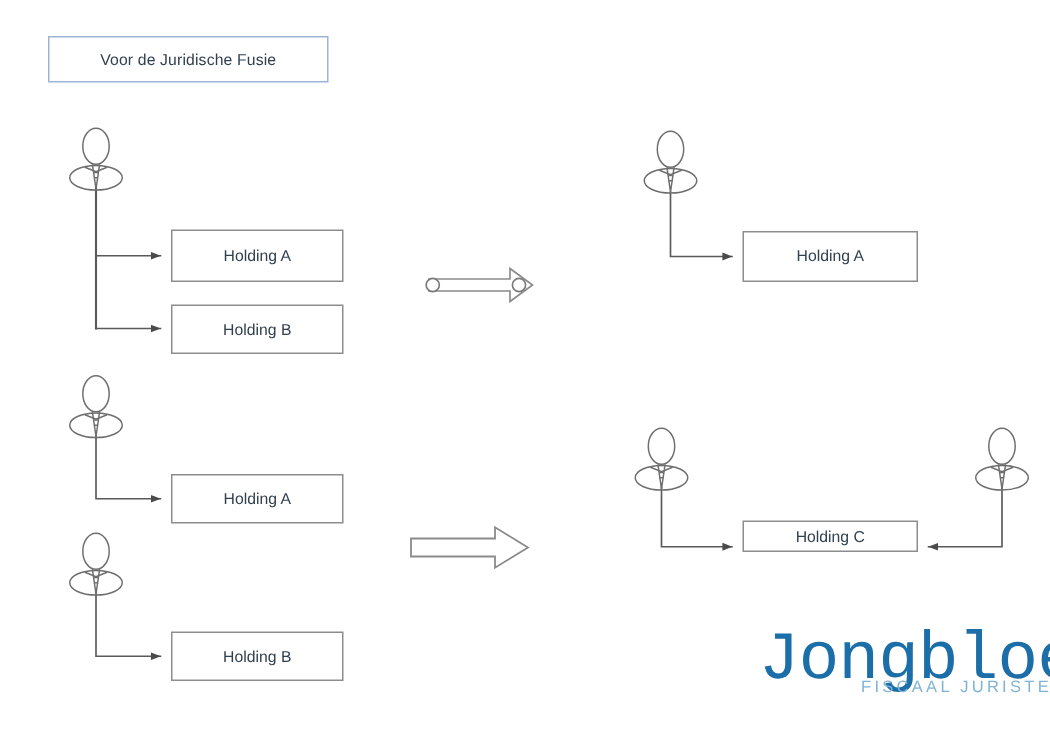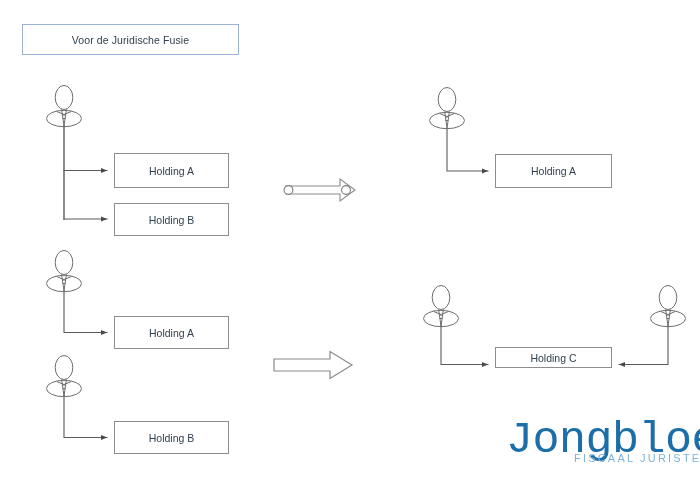--- a/index.html
+++ b/index.html
@@ -25,21 +25,21 @@
     box-sizing: border-box;
     border: 1px solid #9db3d8;
     background: #ffffff;
     display: flex;
     align-items: center;
     justify-content: center;
     font-size: 10.5px;
     color: #31404f;
     letter-spacing: 0.1px;
   }
-  #header-left  { left: 22px;  top: 24px; width: 217px; height: 31px; text-align: center; }
+  #header-left  { left: 32px;  top: 24px; width: 187px; height: 31px; text-align: center; }
   #header-right { left: 427px; top: 24px; width: 213px; height: 31px; }
 
   
   .holding-box {
     position: absolute;
     box-sizing: border-box;
     border: 1px solid #8d8d8d;
     background: #ffffff;
     display: flex;
     align-items: center;

